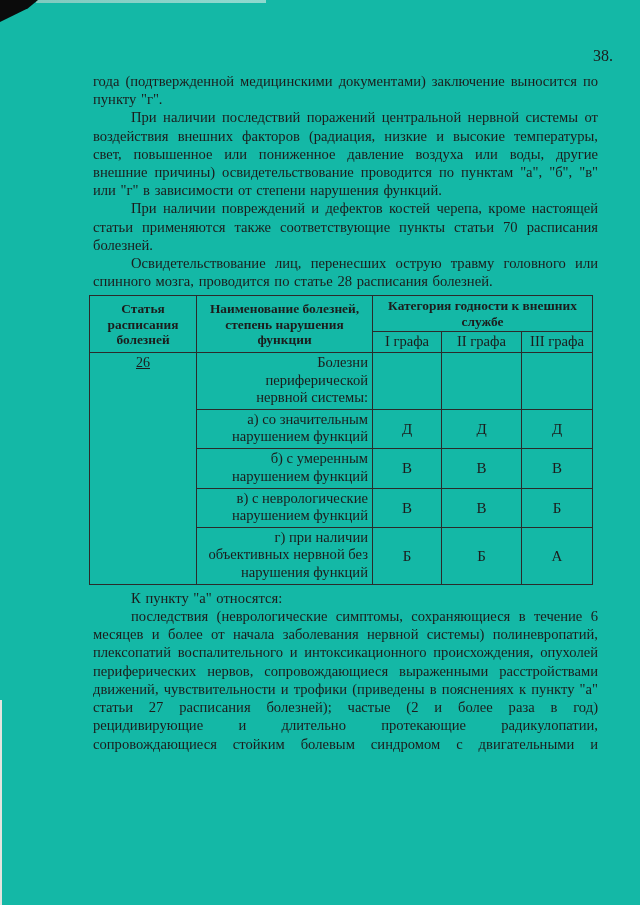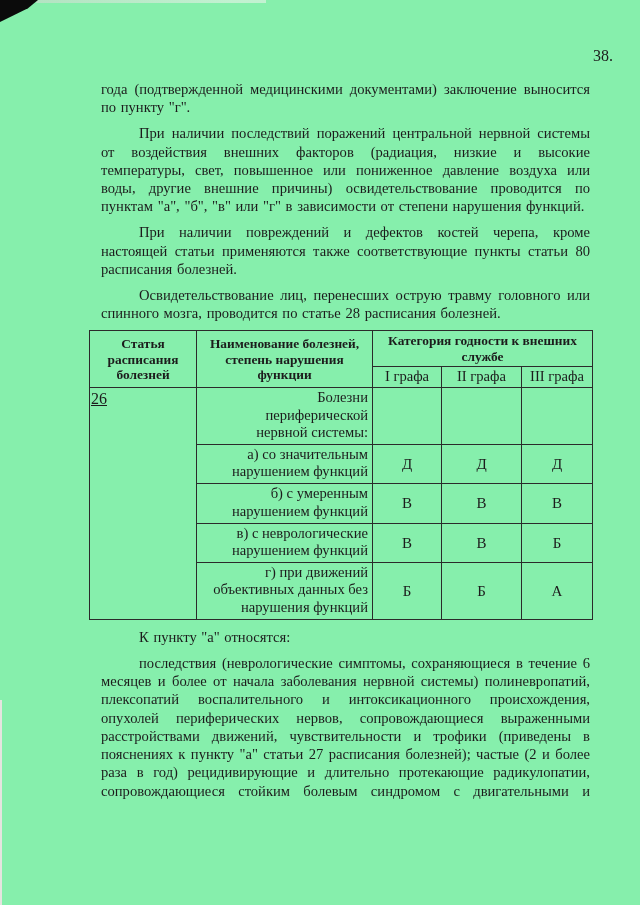--- a/index.html
+++ b/index.html
@@ -5,21 +5,21 @@
   * { box-sizing: border-box; }
   html, body { margin: 0; padding: 0; }
   body {
     width: 640px; height: 905px;
     background: #ffffff;
     font-family: "Liberation Serif", "DejaVu Serif", serif;
   }
   .page {
     position: relative;
     width: 640px; height: 905px;
-    background: #86efac;
+    background: #14b8a6;
     color: #1c1c1c;
     overflow: hidden;
   }
   
   .corner-mark {
     position: absolute; top: 0; left: 0;
     width: 40px; height: 22px;
     background: #0b0b0b;
     clip-path: polygon(0 0, 95% 0, 70% 38%, 0 100%);
     z-index: 3;
@@ -37,21 +37,21 @@
   }
   .page-number {
     position: absolute; top: 47px; right: 27px;
     font-size: 16px; line-height: 18px;
   }
   .content {
     position: absolute; top: 72px; left: 93px;
     width: 505px;
   }
   .para {
-    margin: 8px;
+    margin: 0;
     font-size: 14.6px;
     line-height: 18.2px;
     text-align: justify;
     text-indent: 38px;
     word-spacing: 1px;
   }
   .para.no-indent { text-indent: 0; }
   .para.continues { text-align-last: justify; }
 
   table.disease-table {
@@ -76,22 +76,23 @@
     vertical-align: middle;
     padding: 2px 3px;
   }
   .disease-table th.graph-header {
     font-weight: normal;
     font-size: 14.6px;
     line-height: 17px;
     padding: 1px 8px 2px;
   }
   .disease-table td.article-num {
+    text-align: center;
     vertical-align: top;
-    font-size: 16px;
+    font-size: 14px;
     padding-top: 2px;
     text-decoration: underline;
   }
   .disease-table td.name {
     font-size: 14.6px;
     line-height: 17.2px;
     text-align: right;
     vertical-align: top;
     padding: 1px 4px 3px 6px;
     white-space: pre-line;
@@ -110,21 +111,21 @@
   <div class="corner-mark"></div>
   <div class="top-smear"></div>
   <div class="left-edge-smear"></div>
 
   <div class="page-number">38.</div>
 
   <div class="content">
 
     <p class="para no-indent">года (подтвержденной медицинскими документами) заключение выносится по пункту "г".</p>
     <p class="para">При наличии последствий поражений центральной нервной системы от воздействия внешних факторов (радиация, низкие и высокие температуры, свет, повышенное или пониженное давление воздуха или воды, другие внешние причины) освидетельствование проводится по пунктам "а", "б", "в" или "г" в зависимости от степени нарушения функций.</p>
-    <p class="para">При наличии повреждений и дефектов костей черепа, кроме настоящей статьи применяются также соответствующие пункты статьи 80 расписания болезней.</p>
+    <p class="para">При наличии повреждений и дефектов костей черепа, кроме настоящей статьи применяются также соответствующие пункты статьи 70 расписания болезней.</p>
     <p class="para">Освидетельствование лиц, перенесших острую травму головного или спинного мозга, проводится по статье 28 расписания болезней.</p>
 
     <table class="disease-table">
       <colgroup>
         <col class="c1">
           <col class="c2">
           <col class="c3">
           <col class="c4">
           <col class="c5">
       </colgroup>
@@ -162,21 +163,21 @@
           <td class="cat">В</td>
           <td class="cat">В</td>
         </tr>
         <tr>
           <td class="name">в) с неврологические нарушением функций</td>
           <td class="cat">В</td>
           <td class="cat">В</td>
           <td class="cat">Б</td>
         </tr>
         <tr>
-          <td class="name">г) при движений объективных данных без нарушения функций</td>
+          <td class="name">г) при наличии объективных нервной без нарушения функций</td>
           <td class="cat">Б</td>
           <td class="cat">Б</td>
           <td class="cat">А</td>
         </tr>
       </tbody>
     </table>
 
     <p class="para">К пункту "а" относятся:</p>
     <p class="para continues">последствия (неврологические симптомы, сохраняющиеся в течение 6 месяцев и более от начала заболевания нервной системы) полиневропатий, плексопатий воспалительного и интоксикационного происхождения, опухолей периферических нервов, сопровождающиеся выраженными расстройствами движений, чувствительности и трофики (приведены в пояснениях к пункту "а" статьи 27 расписания болезней); частые (2 и более раза в год) рецидивирующие и длительно протекающие радикулопатии, сопровождающиеся стойким болевым синдромом с двигательными и</p>
 

